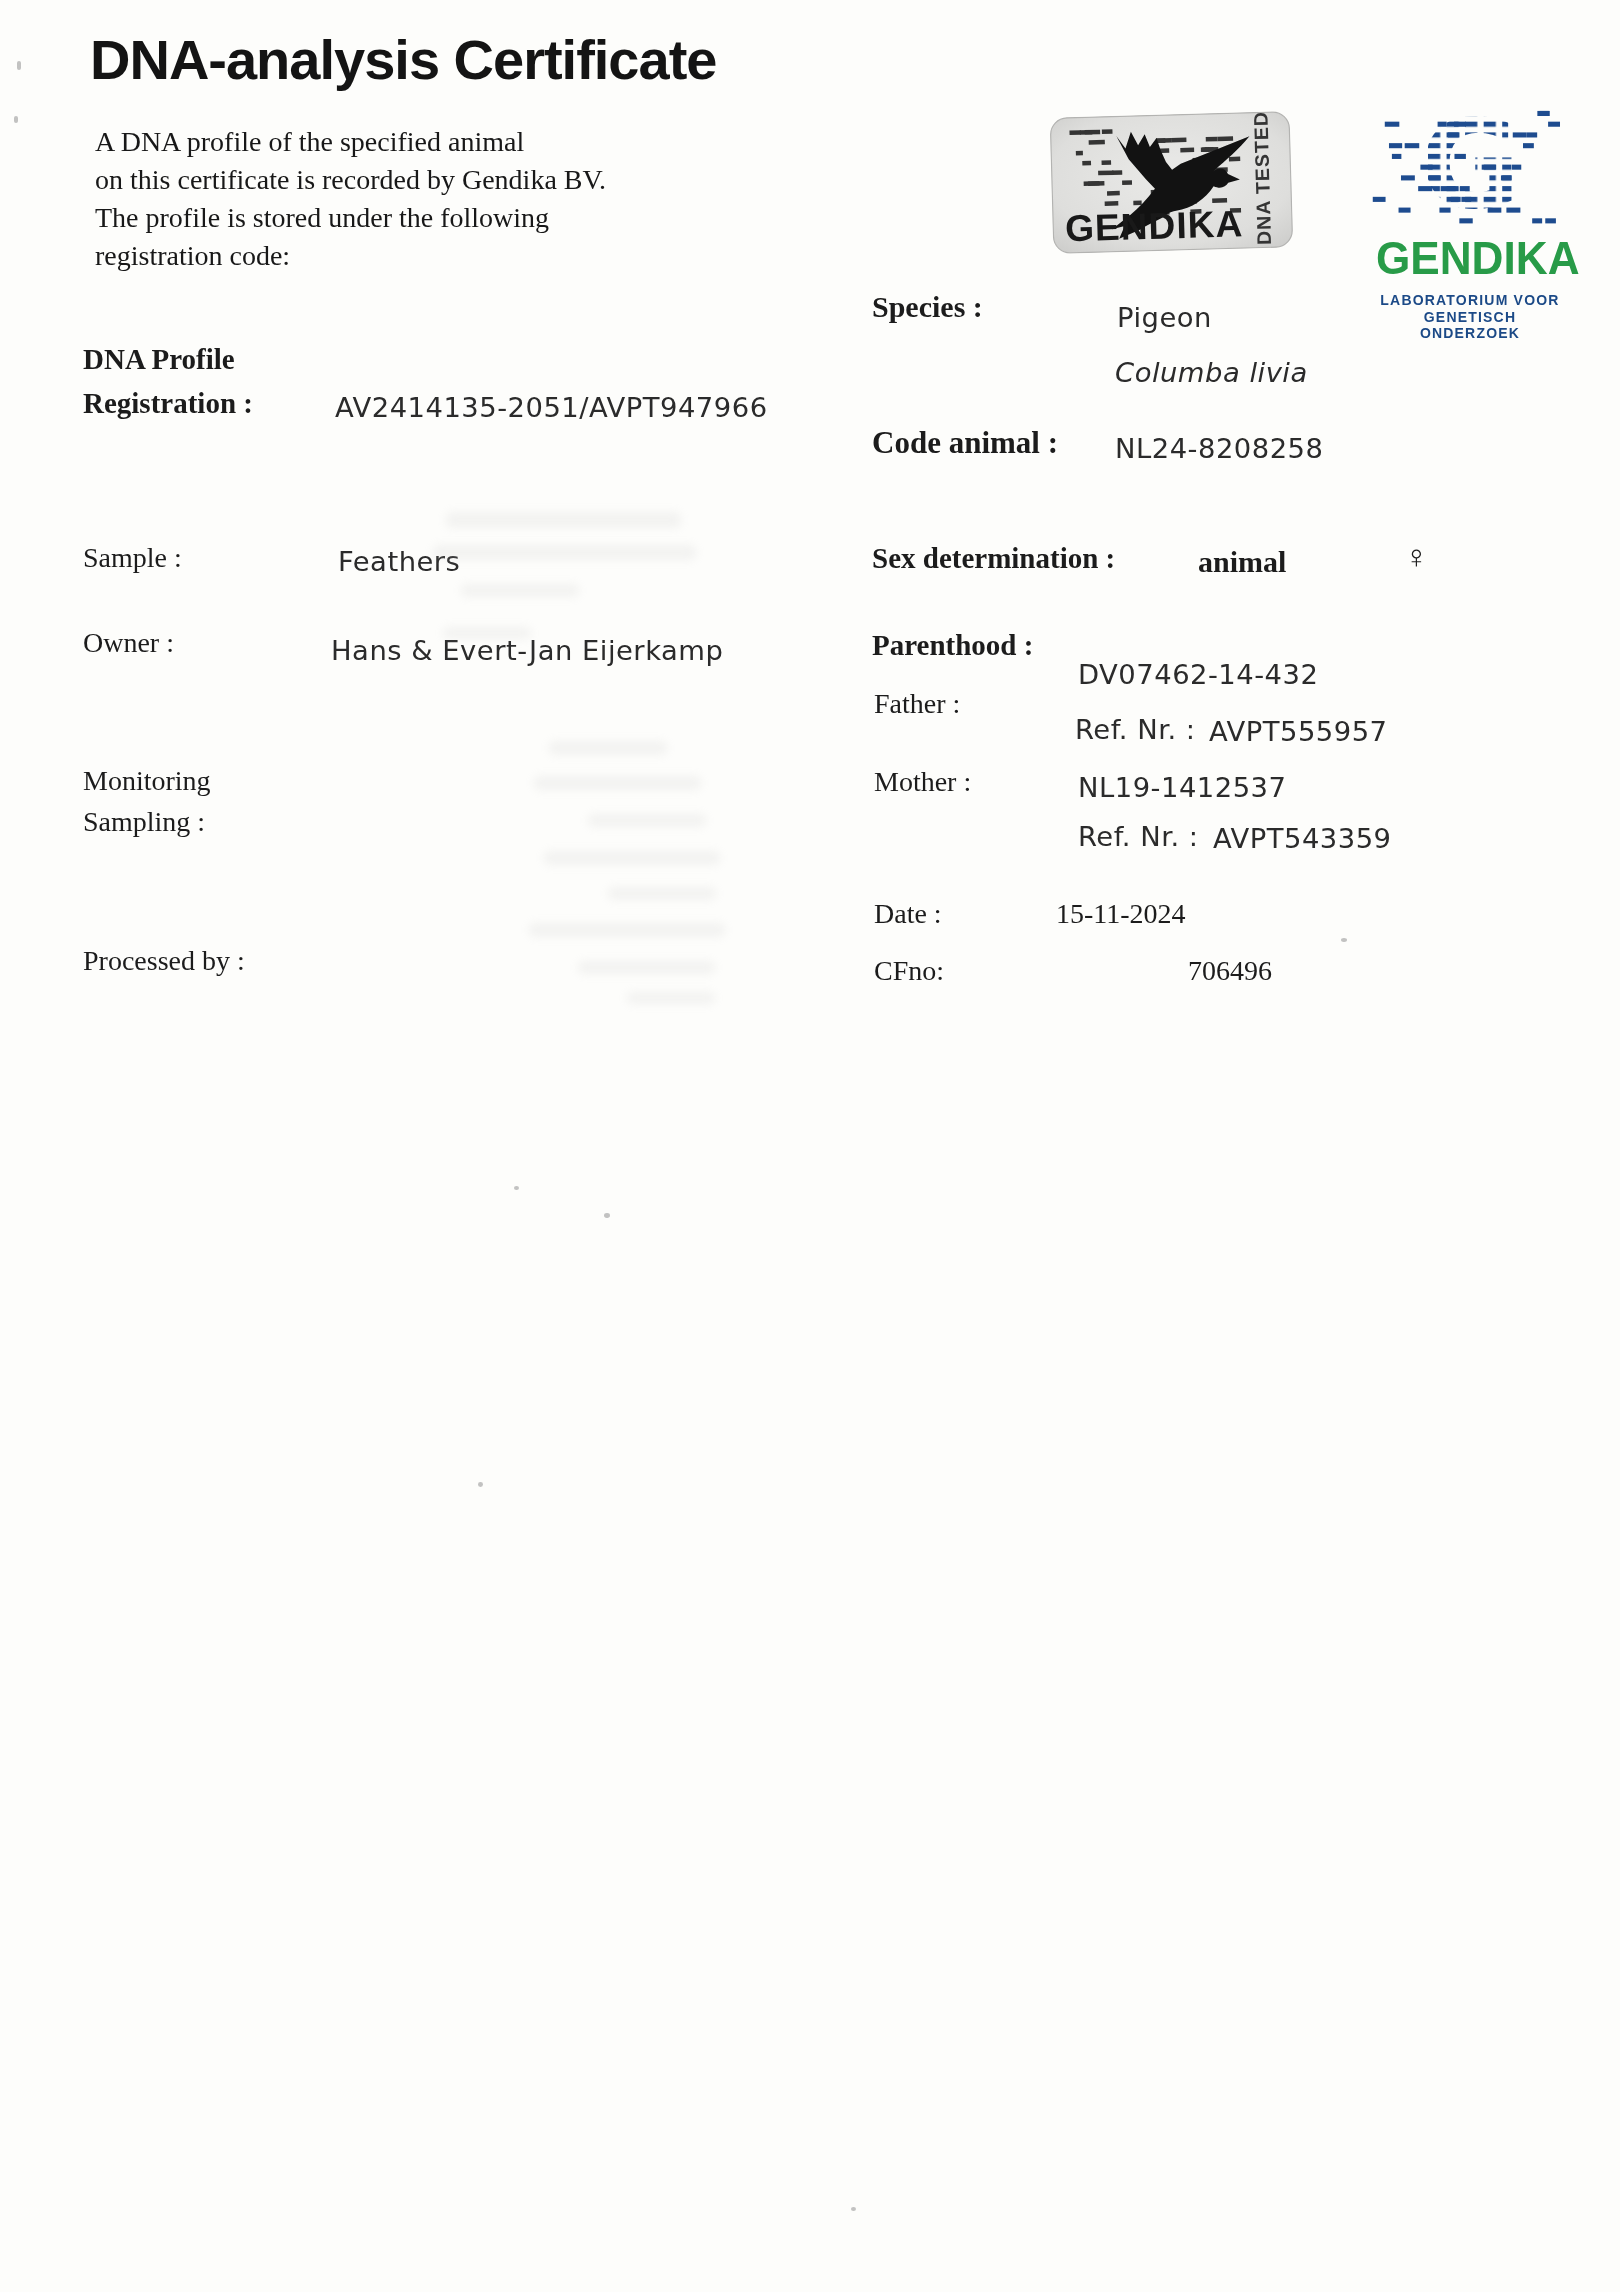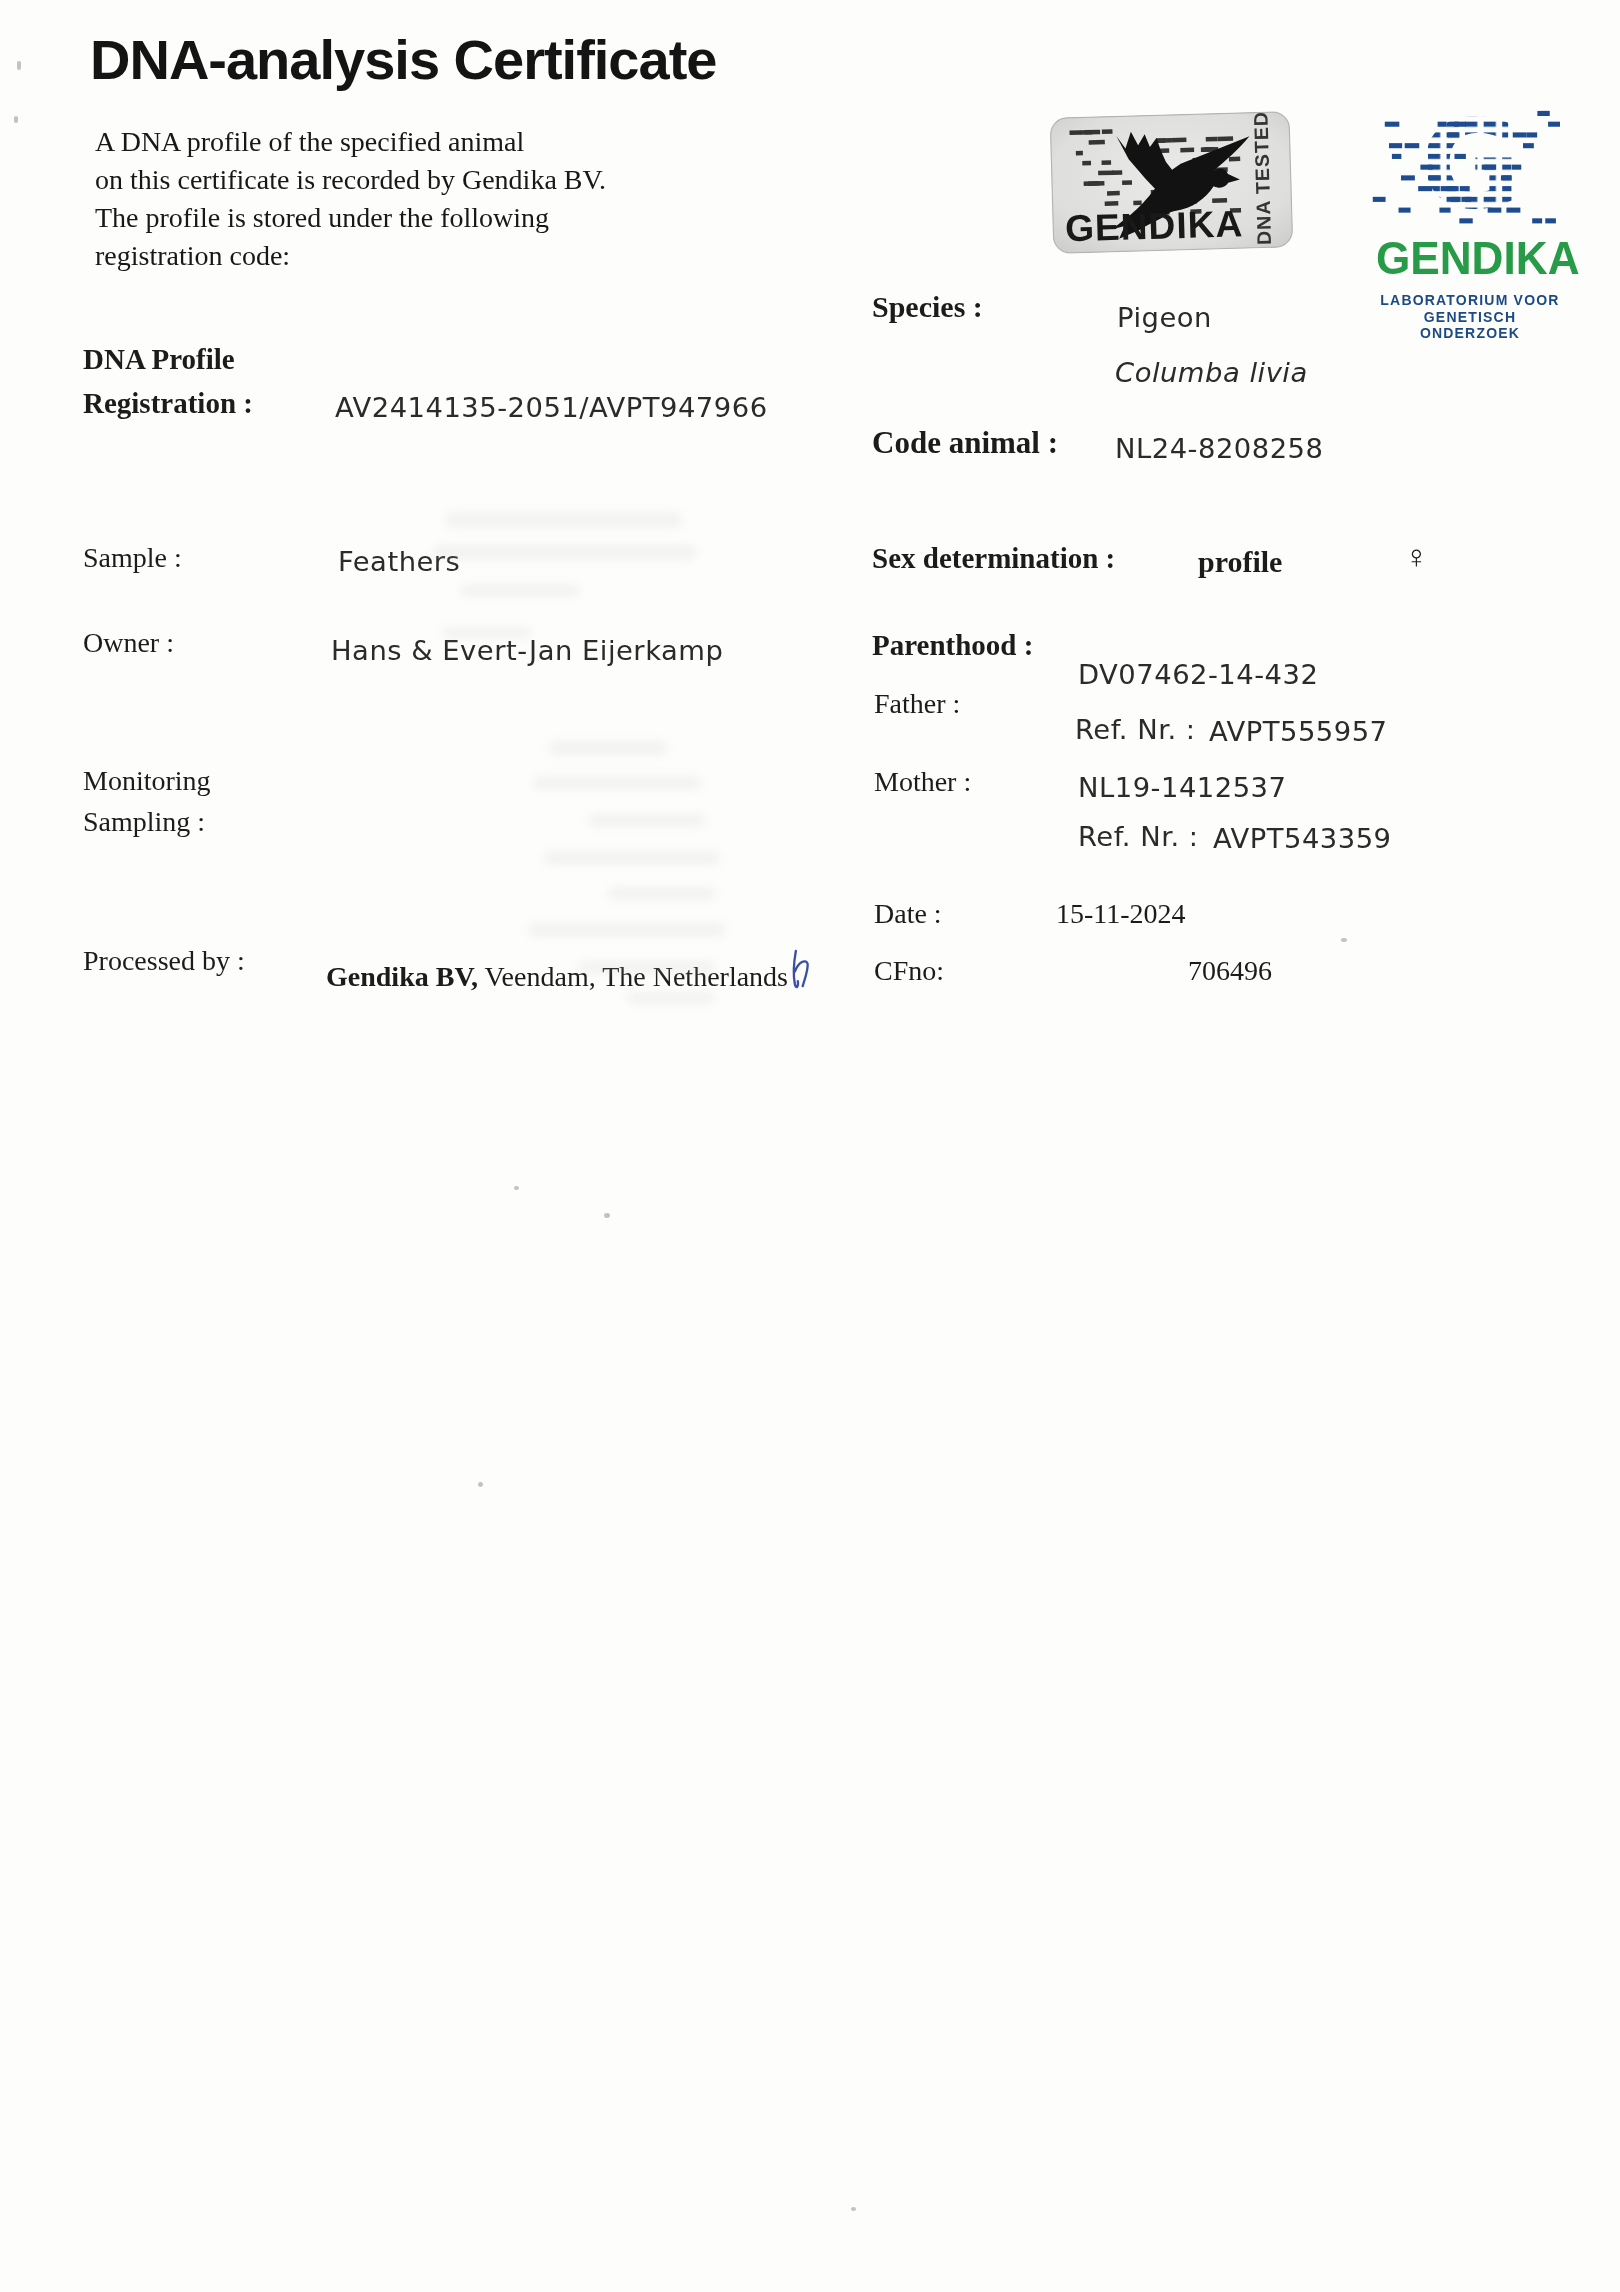--- a/index.html
+++ b/index.html
@@ -63,35 +63,30 @@
   <div class="abs lbl" style="left:83px; top:542px;">Sample :</div>
   <div class="abs val" style="left:338px; top:546px;">Feathers</div>
 
   <div class="abs lbl" style="left:83px; top:627px;">Owner :</div>
   <div class="abs val" style="left:331px; top:635px;">Hans &amp; Evert-Jan Eijerkamp</div>
 
   <div class="abs lbl" style="left:83px; top:765px;">Monitoring</div>
   <div class="abs lbl" style="left:83px; top:806px;">Sampling :</div>
 
   <div class="abs lbl" style="left:83px; top:945px;">Processed by :</div>
-  <div class="abs serifval" style="left:326px; top:943px;">
-    <span class="bold">Gendika BV,</span><span> Veendam, The Netherlands</span><svg class="sig-svg" width="23.5" height="43" viewBox="0 0 24 44">
-        <path d="M7 2 C 5 13 4 26 6 36 C 7 41 10 39 9 33 M 6 23 C 10 13 17 10 19 15 C 20 20 16 31 14 38" stroke="#3b4fa5" stroke-width="2.4" fill="none" stroke-linecap="round"></path>
-      </svg>
-  </div>
 
   <div class="abs lblb" style="left:872px; top:290px; font-size:30px;">Species :</div>
   <div class="abs val" style="left:1117px; top:302px;">Pigeon</div>
   <div class="abs val vali" style="left:1115px; top:357px;">Columba livia</div>
 
   <div class="abs lblb" style="left:872px; top:425px; font-size:31px;">Code animal :</div>
   <div class="abs val" style="left:1115px; top:433px;">NL24-8208258</div>
 
   <div class="abs lblb" style="left:872px; top:542px;">Sex determination :</div>
-  <div class="abs serifval bold" style="left:1198px; top:545px; font-size:30px;">profile</div>
+  <div class="abs serifval bold" style="left:1198px; top:545px; font-size:30px;">animal</div>
   <div class="abs femalesym" style="left:1404px; top:539px;">♀</div>
 
   <div class="abs lblb" style="left:872px; top:606px;margin-top:23px;">Parenthood :</div>
 
   <div class="abs lbl" style="left:874px; top:655px;margin-top:33px;">Father :</div>
   <div class="abs val" style="left:1078px; top:659px;">DV07462-14-432</div>
 
   <div class="abs val" style="left:1075px; top:714px;">Ref. Nr.  :</div>
   <div class="abs val" style="left:1209px; top:716px;">AVPT555957</div>
 

